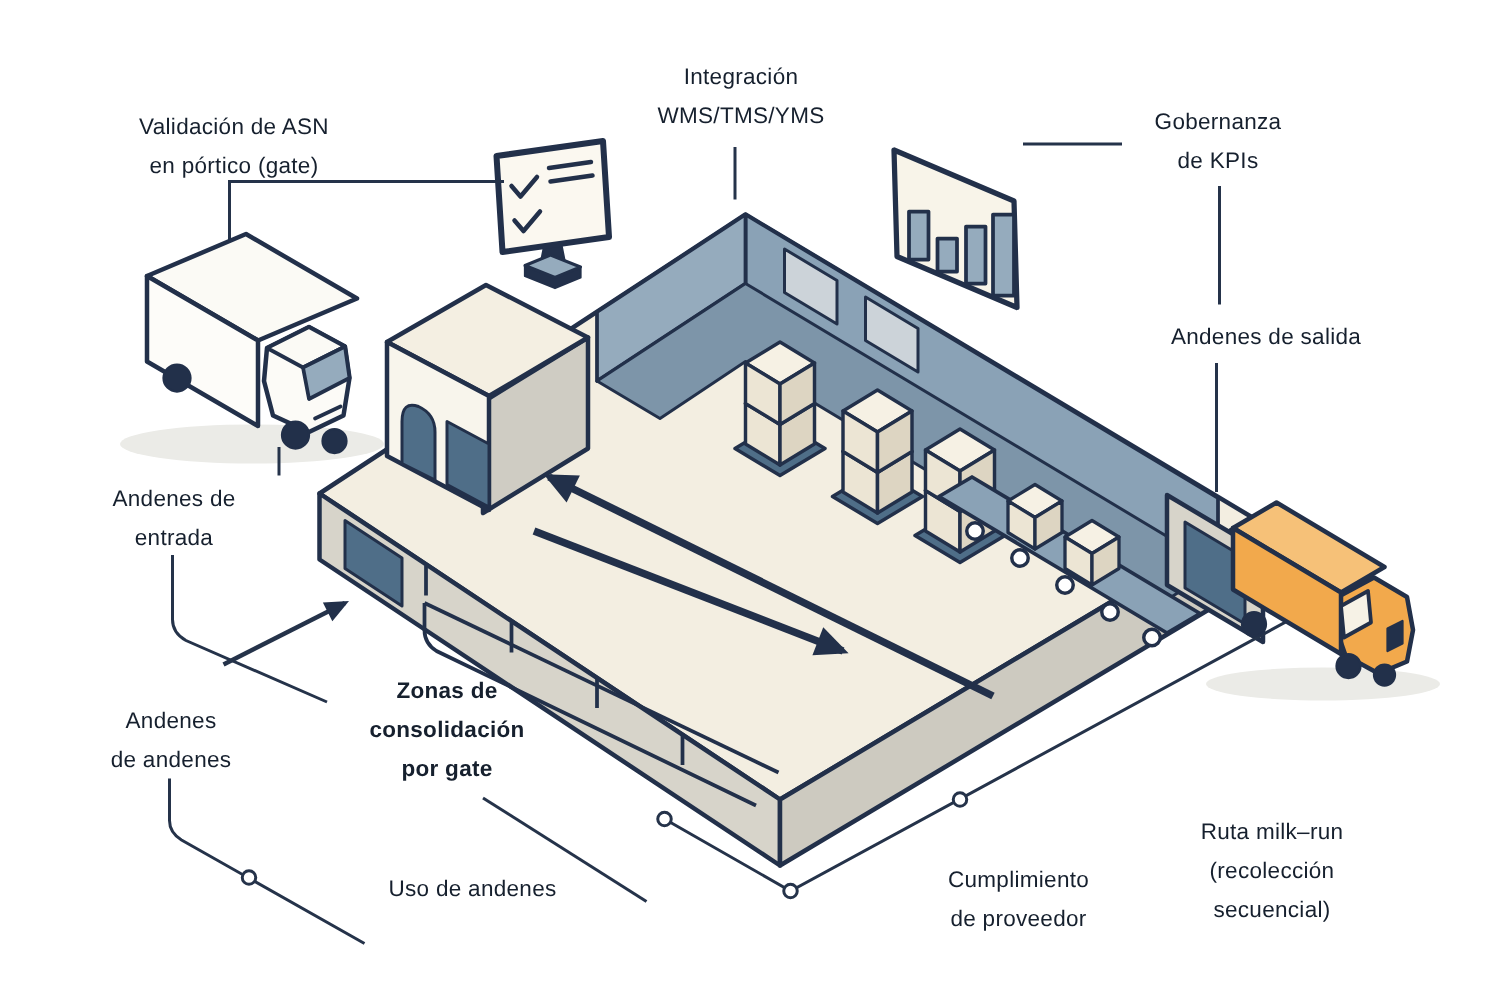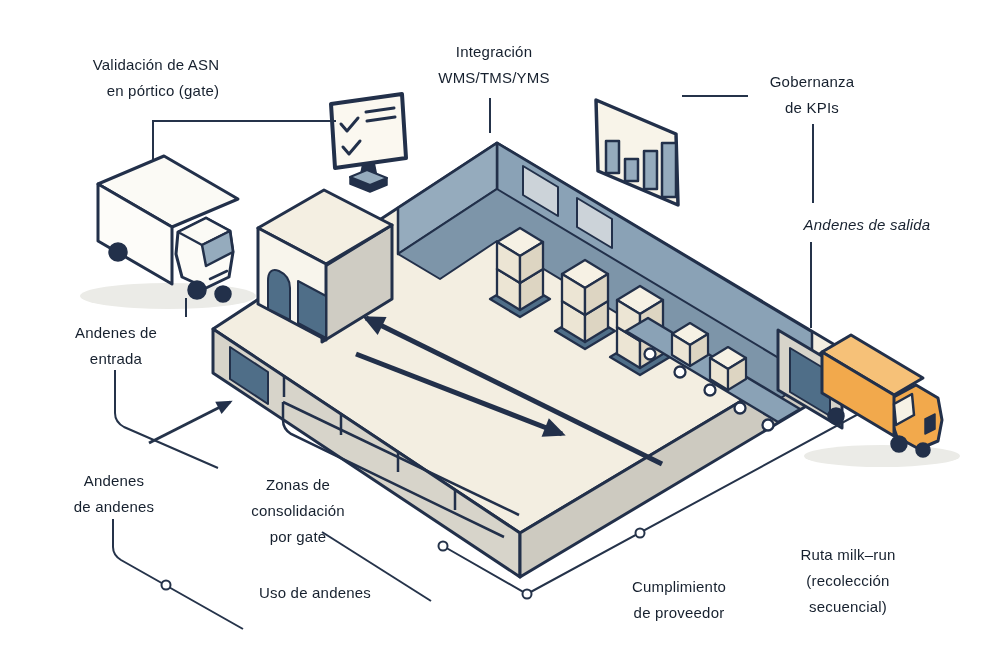--- a/index.html
+++ b/index.html
@@ -175,44 +175,44 @@
   </g>
 
   <g fill="#ffffff" stroke="#25334a" stroke-width="2">
     <circle cx="166" cy="585" r="4.5"></circle>
     <circle cx="640" cy="533" r="4.5"></circle>
     <circle cx="527" cy="594" r="4.5"></circle>
     <circle cx="443" cy="546" r="4.5"></circle>
   </g>
 </svg>
 
-  <div class="lbl" style="left:156px;top:52px;text-align:right;">
+  <div class="lbl" style="left:156px;top:72px;">
     <span>Validación de ASN</span>
     <span>en pórtico (gate)</span>
   </div>
   <div class="lbl" style="left:494px;top:39px;">
     <span>Integración</span>
     <span>WMS/TMS/YMS</span>
   </div>
   <div class="lbl" style="left:812px;top:69px;">
     <span>Gobernanza</span>
     <span>de KPIs</span>
   </div>
-  <div class="lbl" style="left:867px;top:212px;font-style:italic;">
+  <div class="lbl" style="left:844px;top:212px;">
     <span>Andenes de salida</span>
   </div>
   <div class="lbl" style="left:116px;top:320px;">
     <span>Andenes de</span>
     <span>entrada</span>
   </div>
   <div class="lbl" style="left:114px;top:468px;">
     <span>Andenes</span>
     <span>de andenes</span>
   </div>
-  <div class="lbl" style="left:298px;top:472px;">
+  <div class="lbl" style="left:298px;top:448px;font-weight:bold;">
     <span>Zonas de</span>
     <span>consolidación</span>
     <span>por gate</span>
   </div>
   <div class="lbl" style="left:315px;top:580px;">
     <span>Uso de andenes</span>
   </div>
   <div class="lbl" style="left:679px;top:574px;">
     <span>Cumplimiento</span>
     <span>de proveedor</span>

